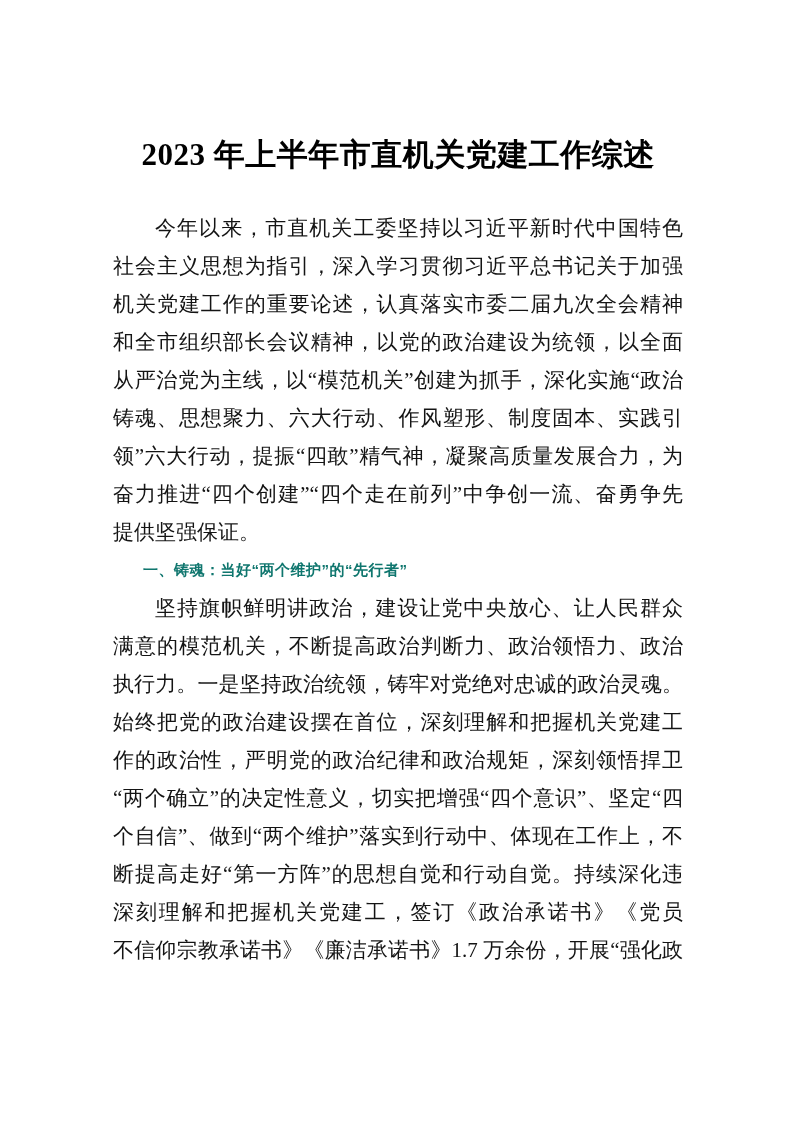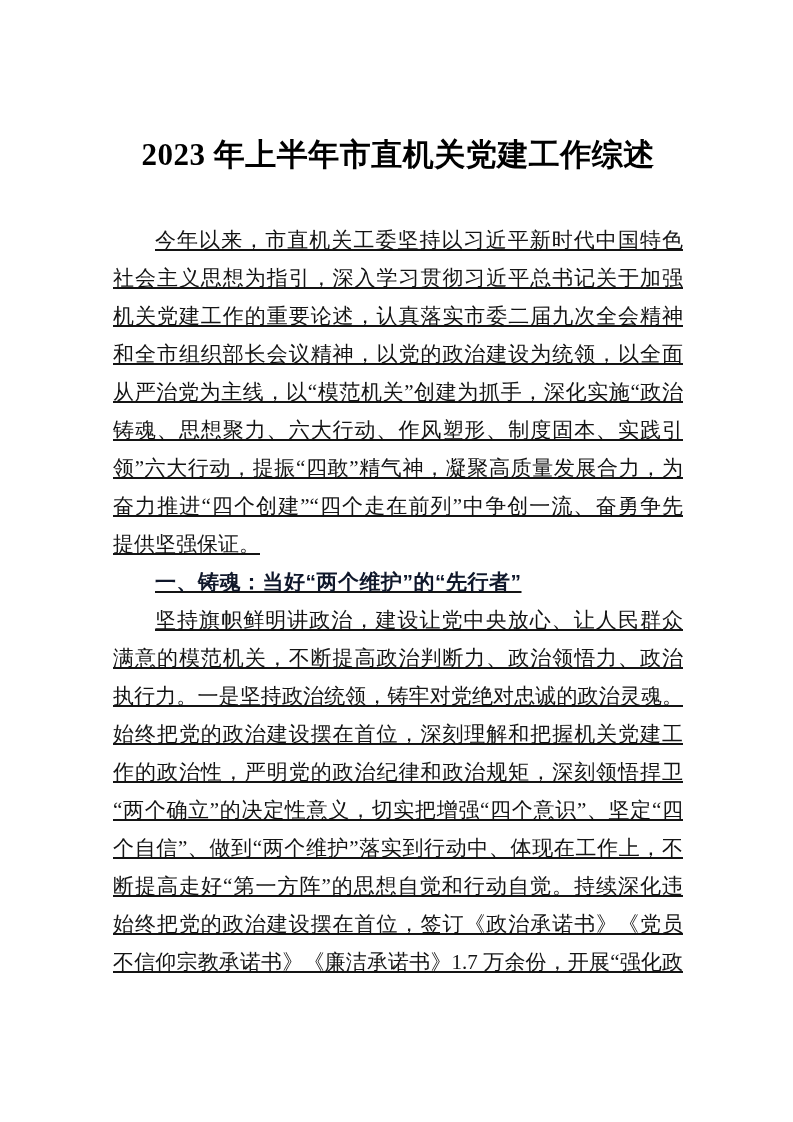--- a/index.html
+++ b/index.html
@@ -23,26 +23,25 @@
     font-family: "Liberation Serif", "DejaVu Serif", serif;
     font-size: 31px;
     font-weight: bold;
     color: #000000;
     text-align: center;
     line-height: 44px;
     letter-spacing: 0.5px;
     white-space: nowrap;
   }
   .doc-body {
-    margin-top: 44px;
+    margin-top: 32px;
     width: 570px;
     font-family: "Liberation Serif", "DejaVu Serif", serif;
     font-size: 21px;
     color: #141414;
-    text-decoration: underline;
   }
   .line {
     height: 38px;
     line-height: 38px;
     text-align: justify;
     text-align-last: justify;
     -moz-text-align-last: justify;
     overflow: hidden;
     white-space: nowrap;
   }
@@ -51,23 +50,23 @@
   }
   .line.no-justify-last {
     text-align: center;
     text-align-last: left;
     -moz-text-align-last: left;
   }
   .heading {
     height: 38px;
     line-height: 38px;
     font-family: "Liberation Sans", "DejaVu Sans", sans-serif;
-    font-size: 21px;
+    font-size: 15px;
     font-weight: bold;
-    color: #0f172a;
+    color: #0f766e;
     text-indent: 2em;
     letter-spacing: 0.5px;
     white-space: nowrap;
     overflow: hidden;
   }
 </style>
 </head>
 <body>
 
 <div class="page">
@@ -84,16 +83,16 @@
       <div class="line no-justify-last">提供坚强保证。</div>
       <div class="heading">一、铸魂：当好“两个维护”的“先行者”</div>
       <div class="line indent">坚持旗帜鲜明讲政治，建设让党中央放心、让人民群众</div>
       <div class="line">满意的模范机关，不断提高政治判断力、政治领悟力、政治</div>
       <div class="line">执行力。一是坚持政治统领，铸牢对党绝对忠诚的政治灵魂。</div>
       <div class="line">始终把党的政治建设摆在首位，深刻理解和把握机关党建工</div>
       <div class="line">作的政治性，严明党的政治纪律和政治规矩，深刻领悟捍卫</div>
       <div class="line">“两个确立”的决定性意义，切实把增强“四个意识”、坚定“四</div>
       <div class="line">个自信”、做到“两个维护”落实到行动中、体现在工作上，不</div>
       <div class="line">断提高走好“第一方阵”的思想自觉和行动自觉。持续深化违</div>
-      <div class="line">始终把党的政治建设摆在首位，签订《政治承诺书》《党员</div>
+      <div class="line">深刻理解和把握机关党建工，签订《政治承诺书》《党员</div>
       <div class="line">不信仰宗教承诺书》《廉洁承诺书》1.7 万余份，开展“强化政</div>
     </div>
 </div>
 
 </body></html>

